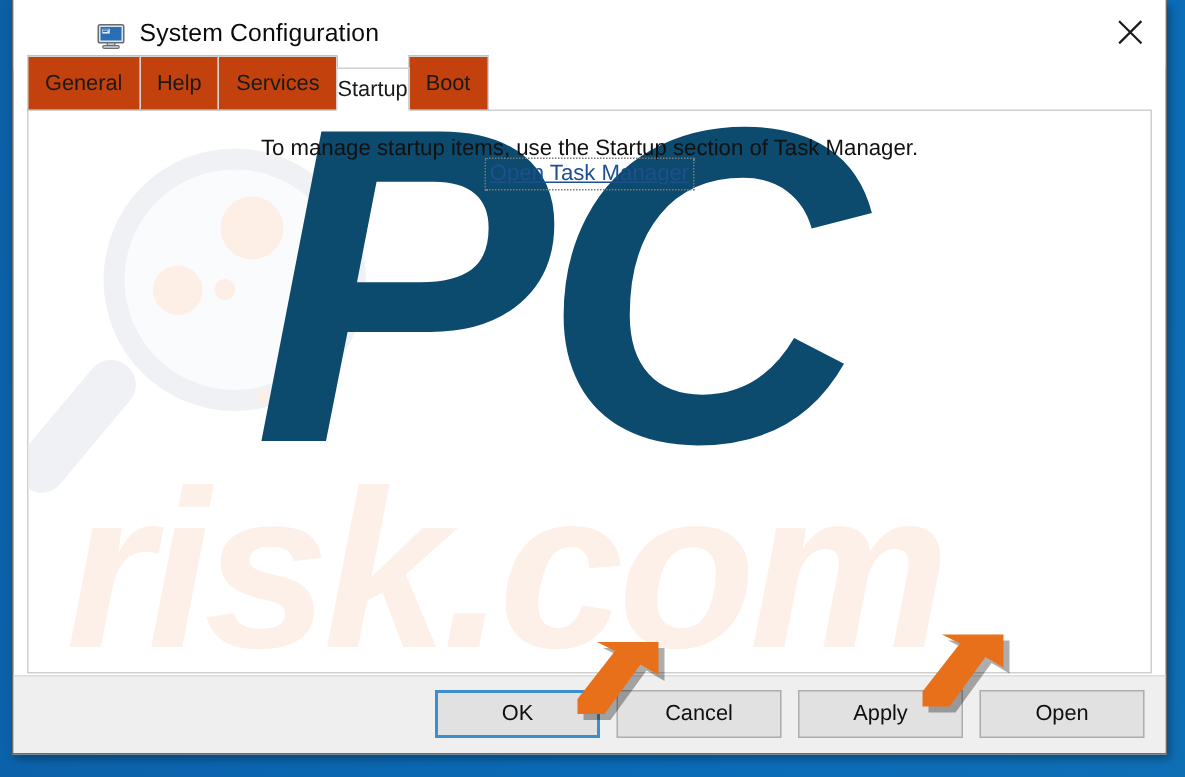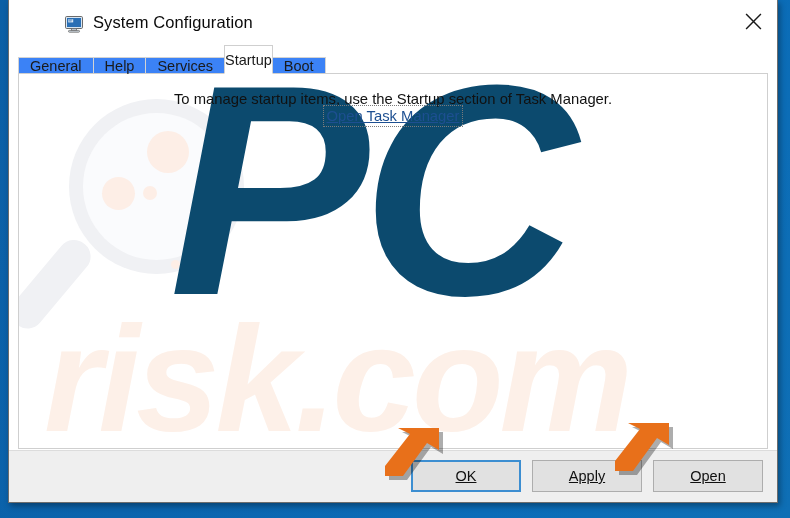--- a/index.html
+++ b/index.html
@@ -80,28 +80,28 @@
     position: relative;
     height: 28px;
     margin: 0 9px 0 9px;
     display: flex;
     align-items: flex-end;
     background: transparent;
     z-index: 3;
   }
   .tab {
     position: relative;
-    height: 16px;
+    height: 36px;
     padding: 0 11px;
     display: flex;
     align-items: center;
     justify-content: center;
     font-size: 14.5px;
     color: #1a1a1a;
-    background: #3b82f6;
+    background: #c2410c;
     border: 1px solid #d3d3d3;
     border-bottom: none;
     box-sizing: border-box;
     margin-right: -1px;
     white-space: nowrap;
     cursor: default;
   }
   .tab.active {
     height: 29px;
     background: #ffffff;
@@ -248,21 +248,20 @@
     border: 1px solid #adadad;
     box-sizing: border-box;
     font-size: 14.5px;
     color: #101010;
     font-family: "Liberation Sans", sans-serif;
     display: flex;
     align-items: center;
     justify-content: center;
     cursor: default;
     padding: 0;
-    text-decoration: underline;
   }
   .dlg-button.focused {
     border: 2px solid #3c8ed1;
   }
 
   
   .anno-arrow {
     position: absolute;
     z-index: 20;
     pointer-events: none;
@@ -337,20 +336,23 @@
       </div>
     </div>
   </div>
 
   <div id="footer">
     <div id="button-row">
       <button class="dlg-button focused">
         <span>OK</span>
       </button>
       <button class="dlg-button">
+        <span>Cancel</span>
+      </button>
+      <button class="dlg-button">
         <span>Apply</span>
       </button>
       <button class="dlg-button">
         <span>Open</span>
       </button>
     </div>
   </div>
 
 </div>
 

